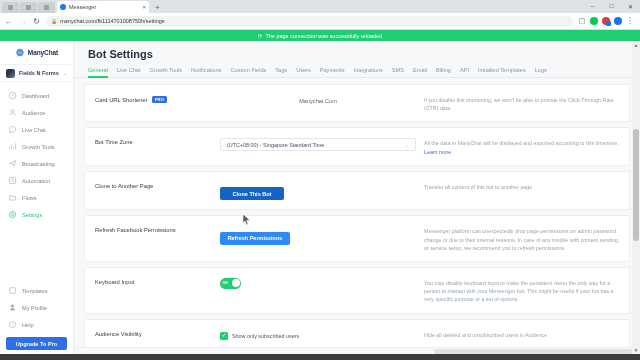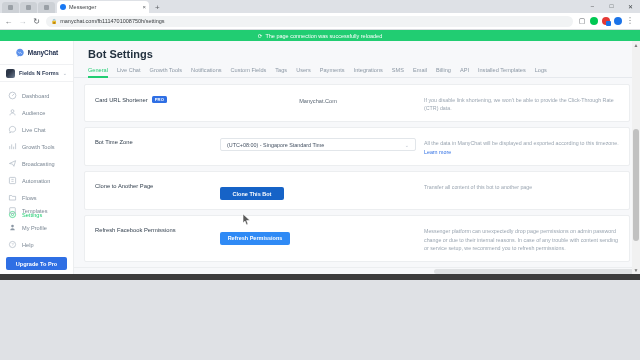--- a/index.html
+++ b/index.html
@@ -60,21 +60,21 @@
 
   
   .notice {
     height: 11px; background: #21cd72; display: flex; align-items: center;
     justify-content: center; gap: 3px;
   }
   .notice-ico { font-size: 5.5px; color: #fff; }
   .notice-text { font-size: 5.5px; color: #ffffff; }
 
   
-  .viewport { position: relative; height: 233px; background: #f7f8fa; display: flex; }
+  .viewport { position: relative; height: 313px; background: #f7f8fa; display: flex; }
 
   
   .sidebar {
     width: 74px; background: #ffffff; border-right: 1px solid #eceef0;
     display: flex; flex-direction: column; position: relative;
   }
   .brand { display: flex; align-items: center; justify-content: center; gap: 3px; height: 23px; }
   .brand-logo { width: 10px; height: 10px; }
   .brand-name { font-size: 6.5px; color: #1c2b4a; font-weight: bold; letter-spacing: -0.1px; }
   .page-sel {

